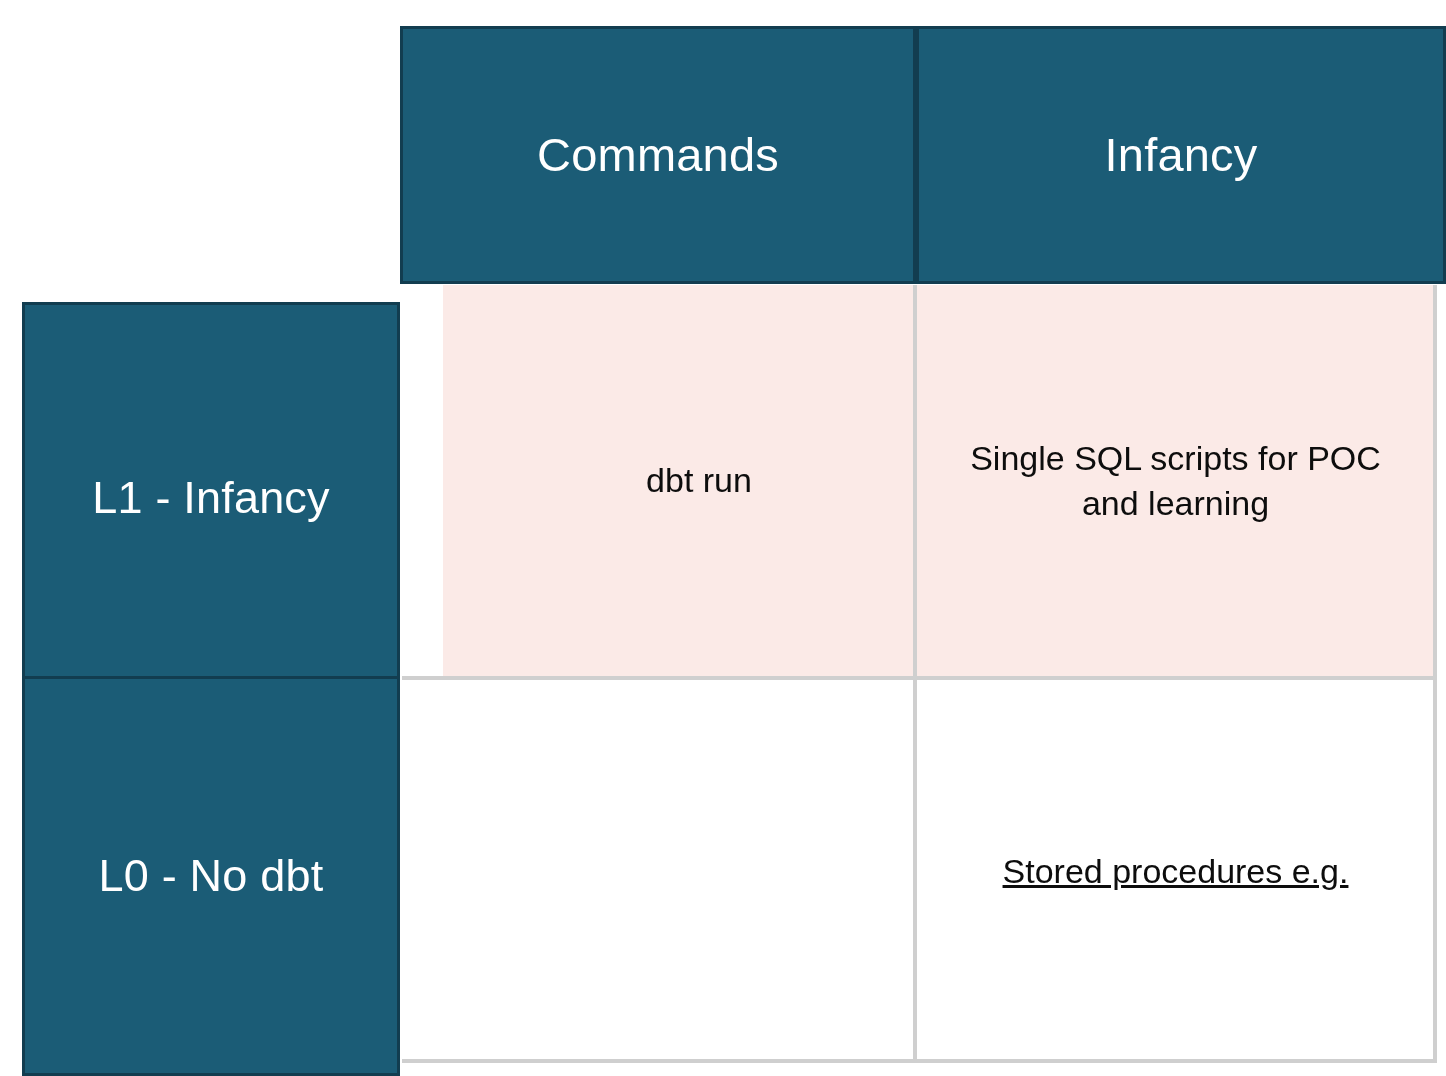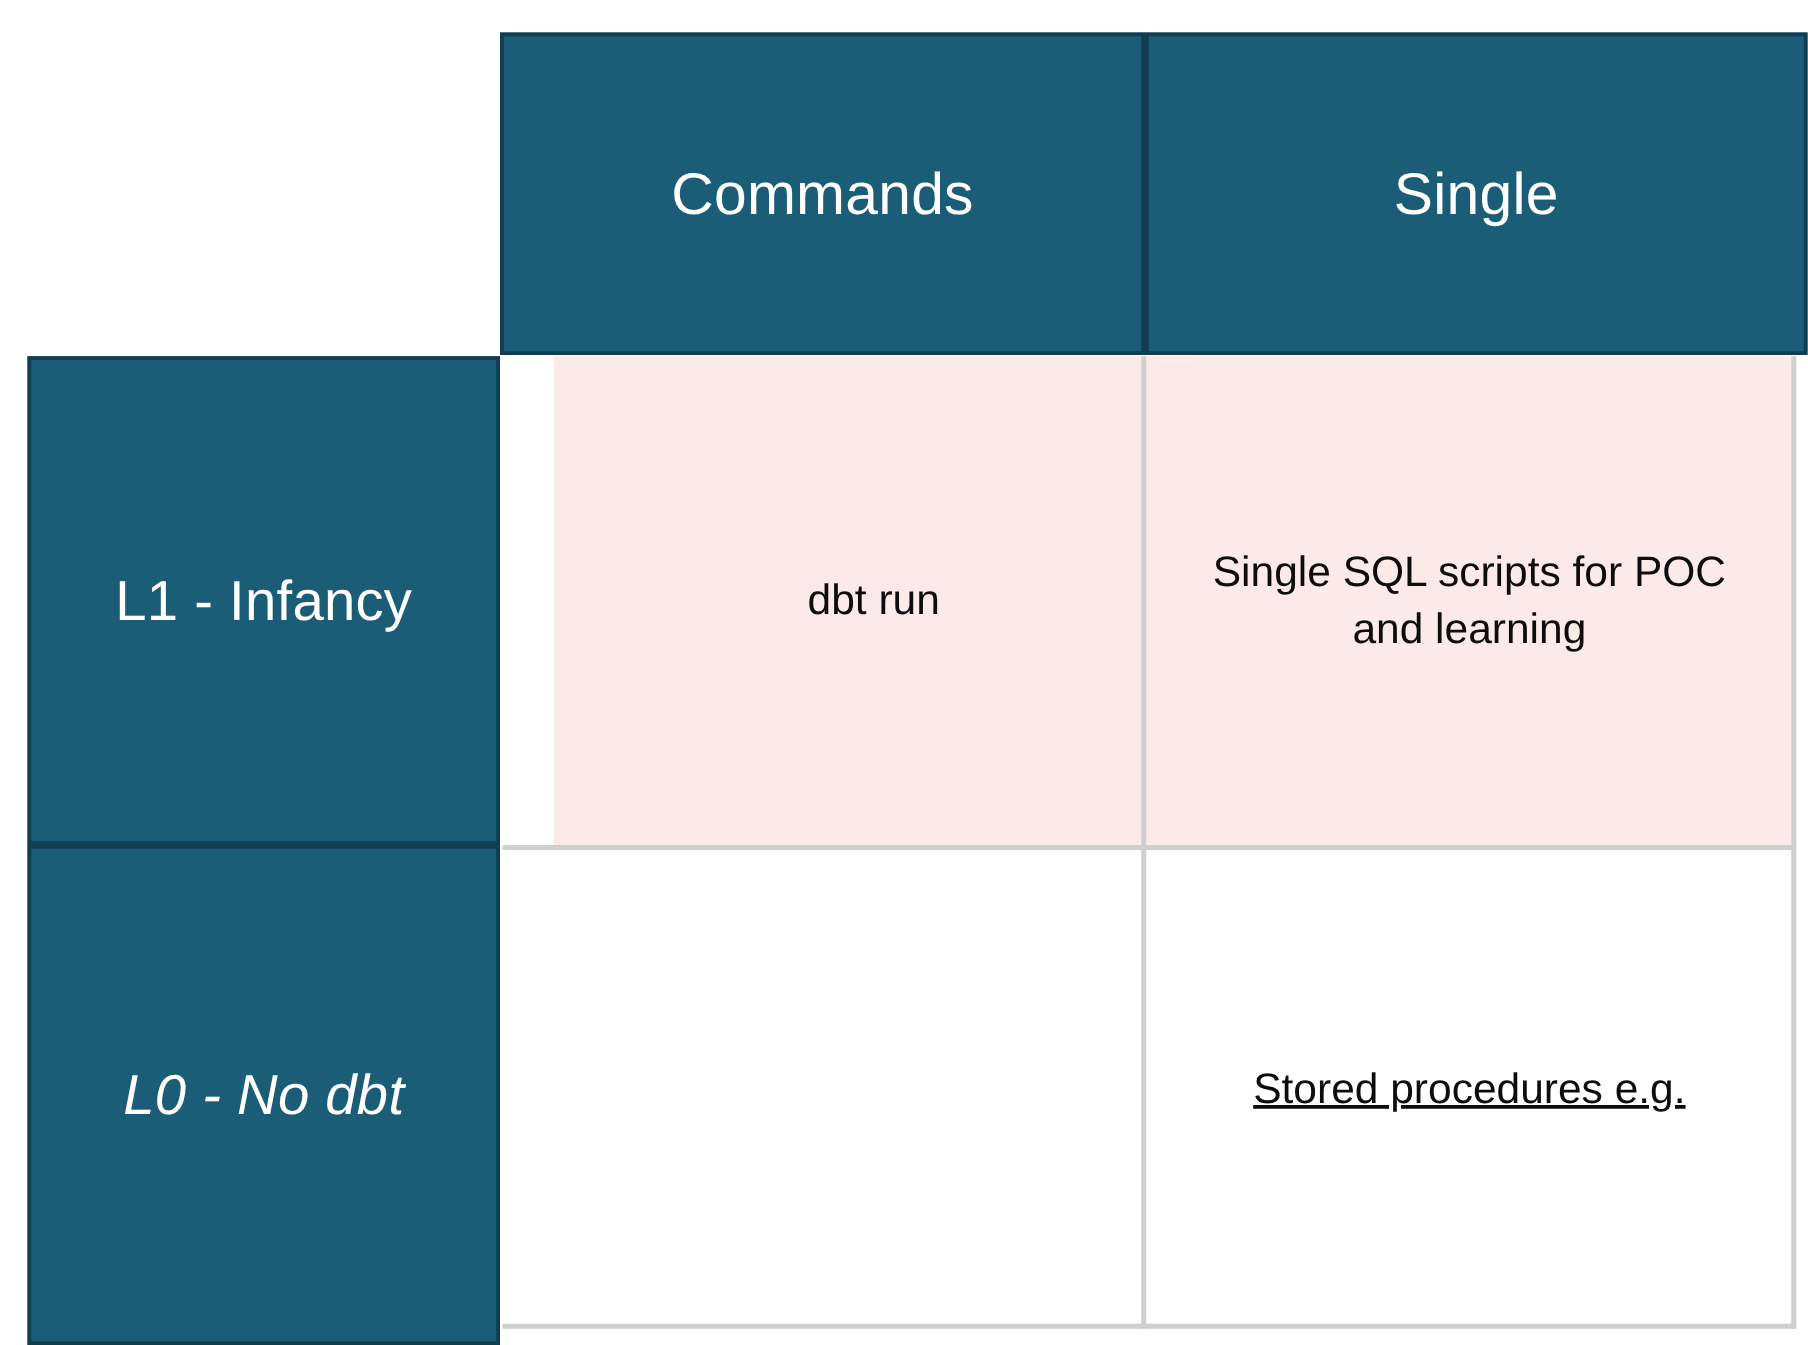--- a/index.html
+++ b/index.html
@@ -58,31 +58,30 @@
   #col-head-models {
     left: 916px;
     top: 26px;
     width: 530px;
     height: 258px;
   }
 
   
   #row-head-l1 {
     left: 22px;
-    top: 285px;
+    top: 302px;
     width: 378px;
     height: 391px;
     text-align: right;
   }
   #row-head-l0 {
     left: 22px;
     top: 676px;
     width: 378px;
     height: 400px;
-    font-style: italic;
   }
 
   
   .body-cell {
     font-size: 34px;
     color: #0d0d0d;
     line-height: 1.32;
     padding: 0 26px;
   }
   .pink {
@@ -158,21 +157,21 @@
 </head>
 <body>
 
 <div id="matrix-root">
 
   <div class="cell hdr hdr-col" id="col-head-commands">
     <span>Commands</span>
   </div>
 
   <div class="cell hdr hdr-col" id="col-head-models">
-    <span>Single</span>
+    <span>Infancy</span>
   </div>
 
   <div class="cell hdr hdr-row" id="row-head-l1">
     <span class="nowrap">L1 - Infancy</span>
   </div>
 
   <div class="cell hdr hdr-row" id="row-head-l0">
     <span class="nowrap">L0 - No dbt</span>
   </div>
 

